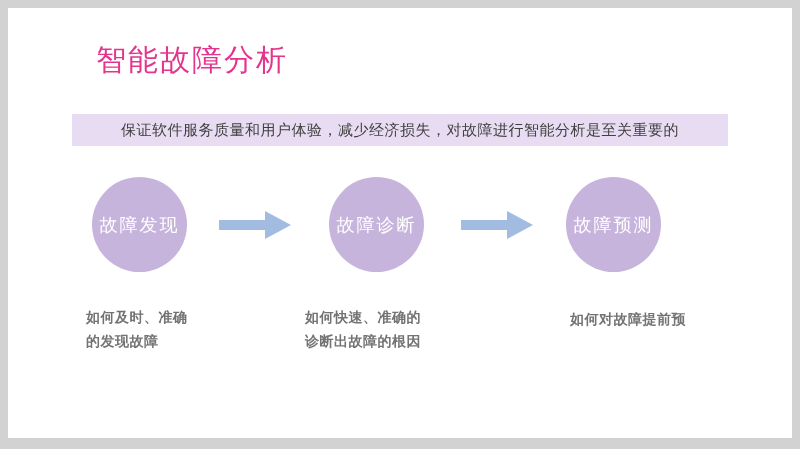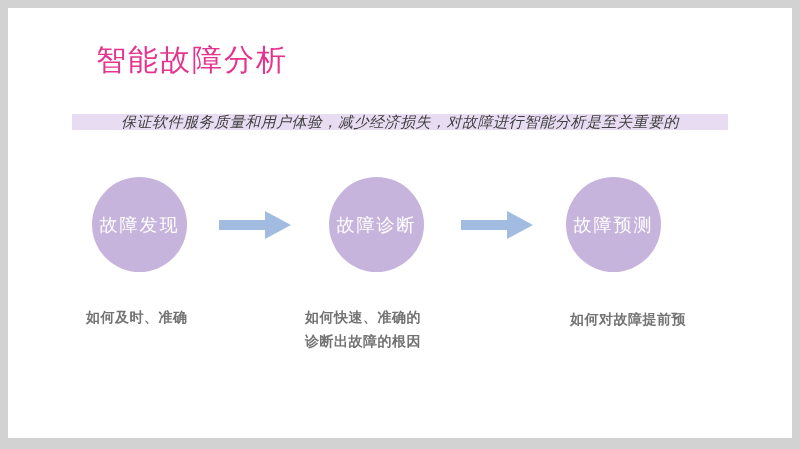--- a/index.html
+++ b/index.html
@@ -24,26 +24,25 @@
     font-size: 30px;
     font-weight: 500;
     letter-spacing: 2px;
     color: #e5348e;
     line-height: 1.2;
     margin-left: 36px;
   }
   .banner {
     position: absolute;
     left: 64px; top: 106px;
-    width: 656px; height: 16px;
+    width: 656px; height: 32px;
     background: #e8dcf2;
     display: flex;
     align-items: center;
     justify-content: center;
-    font-style: italic;
   }
   .banner span {
     font-size: 15px;
     font-weight: 500;
     color: #3f3f3f;
     letter-spacing: 0.5px;
   }
   .circle {
     position: absolute;
     top: 169px;
@@ -113,20 +112,21 @@
       <polygon points="0,10 46,10 46,1 72,15 46,29 46,20 0,20" fill="#a2bbe0"></polygon>
     </svg>
 
     <div class="circle c3">
       <div>故障</div>
       <div>预测</div>
     </div>
 
     <div class="caption p1">
       <div>如何及时、准确</div>
+      <div>的发现故障</div>
     </div>
 
     <div class="caption p2">
       <div>如何快速、准确的</div>
       <div>诊断出故障的根因</div>
     </div>
 
     <div class="caption p3">
       <div>如何对故障提前预</div>
     </div>

